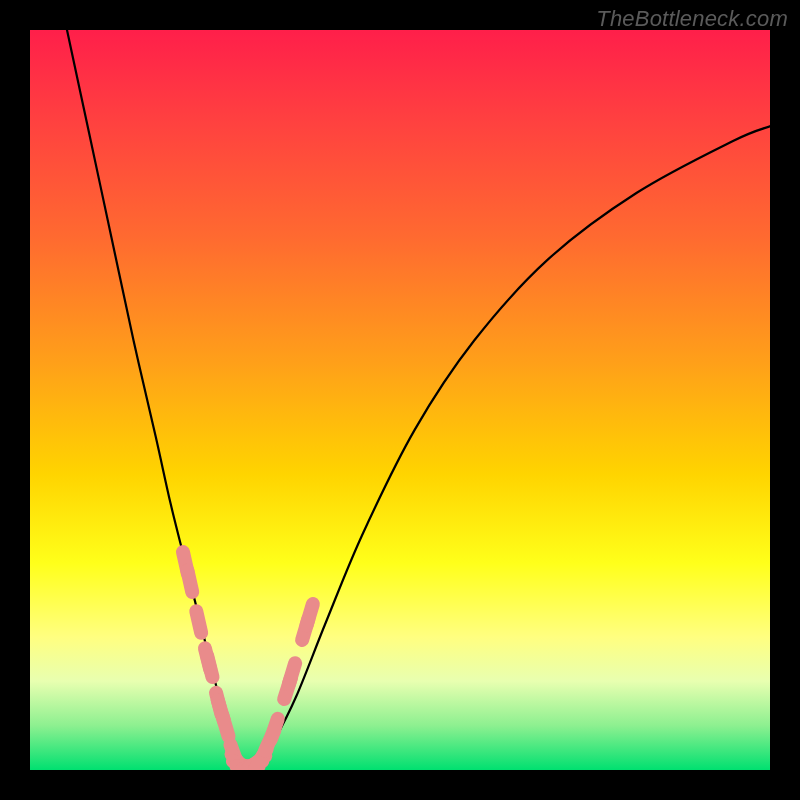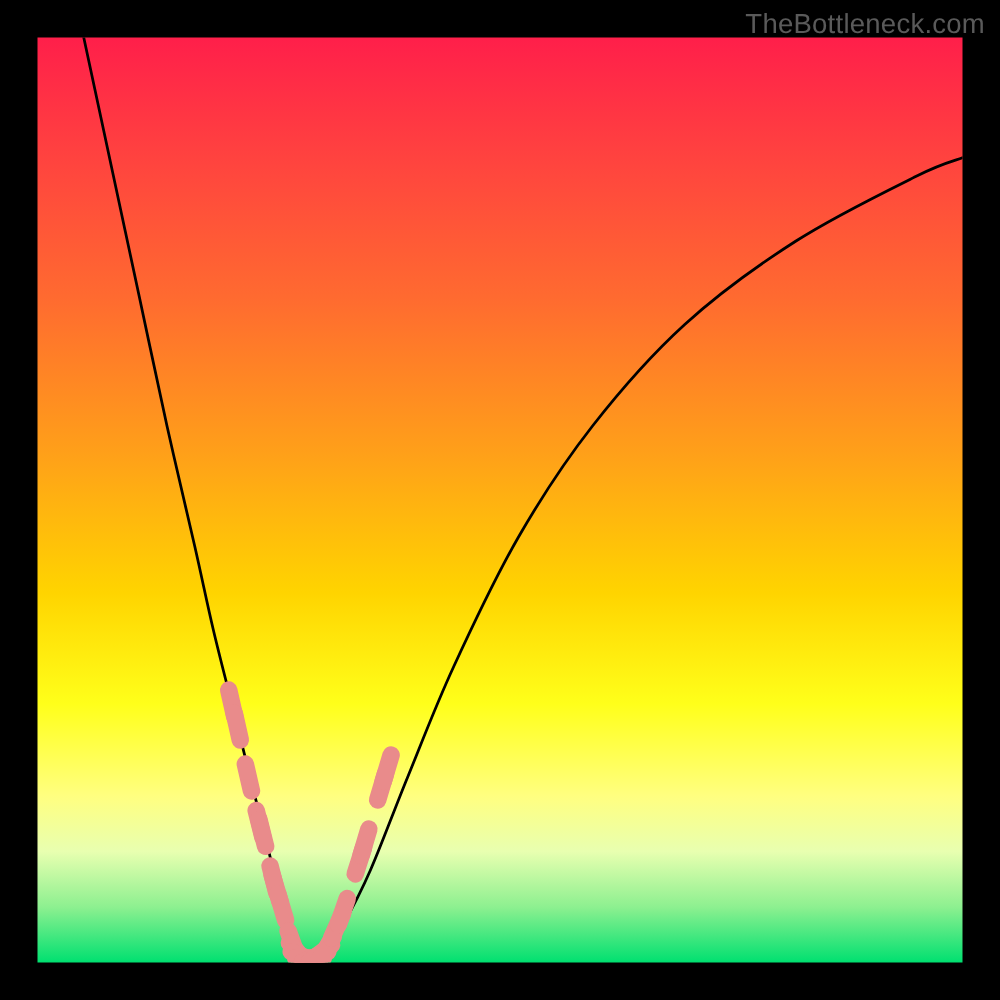--- a/index.html
+++ b/index.html
@@ -39,20 +39,21 @@
   }
   .watermark {
     position: absolute;
     top: 6px;
     right: 12px;
     color: #5a5a5a;
     font-size: 22px;
     font-weight: 500;
     letter-spacing: 0.2px;
     user-select: none;
+    font-style: italic;
   }
   svg {
     position: absolute;
     left: 0;
     top: 0;
   }
 </style>
 </head>
 <body>
 

